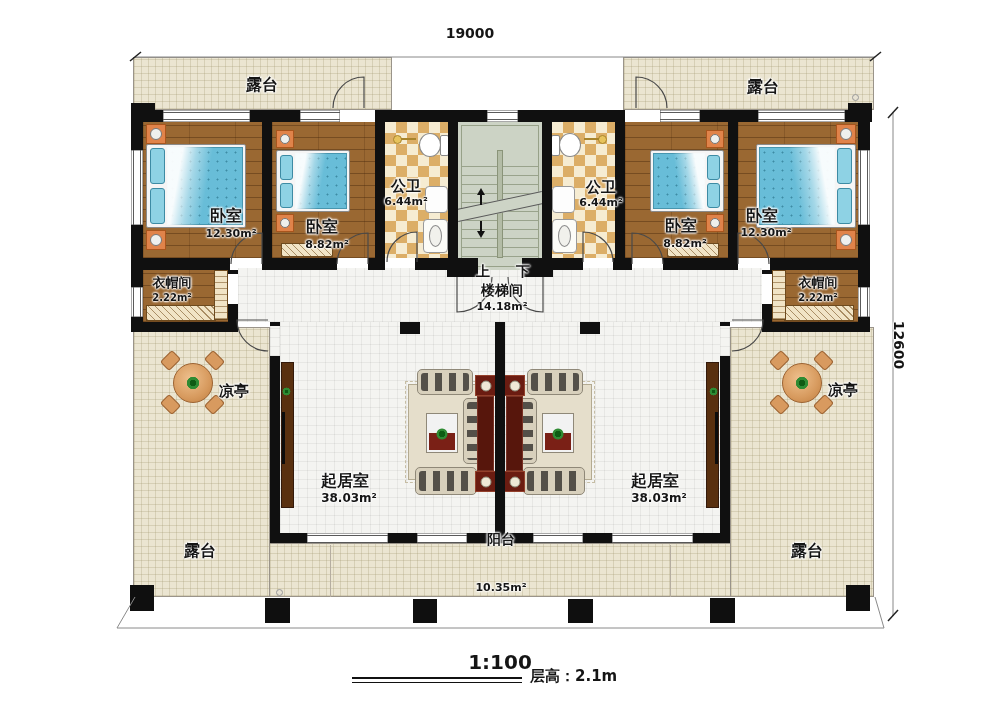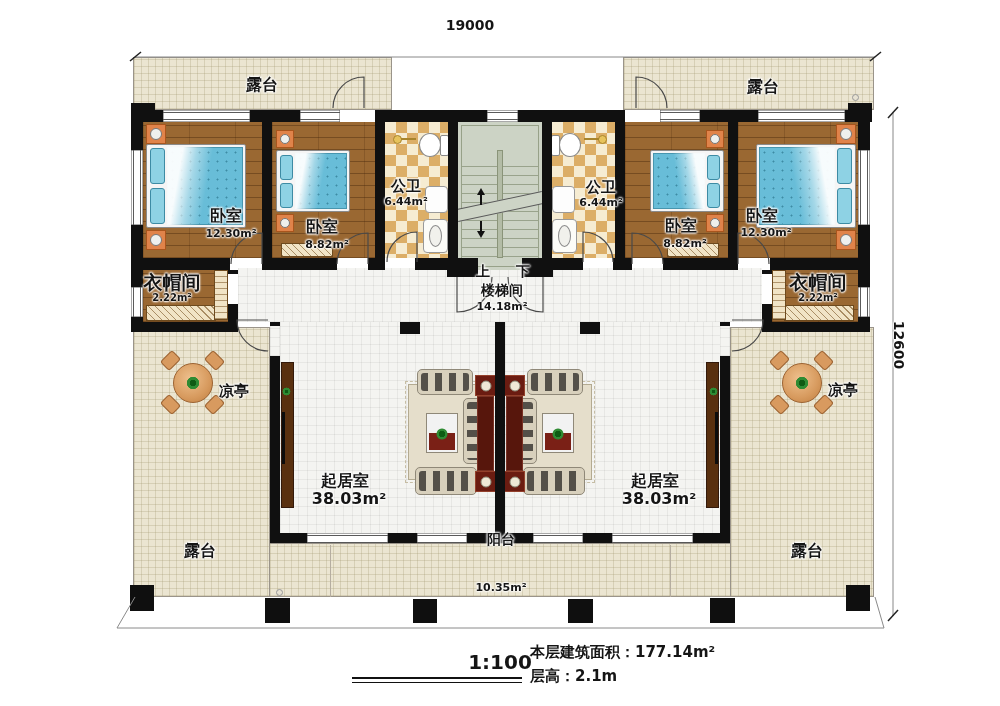--- a/index.html
+++ b/index.html
@@ -66,21 +66,21 @@
   .redstrip { position:absolute; background:#57160c; border:1px solid #793123; }
   .tvcab { position:absolute; background:#59300f; border:1px solid #33190a; }
   .tvline { position:absolute; background:#0c0c0c; }
   .plant { position:absolute; border-radius:50%; background:radial-gradient(circle,#0f5a14 0 30%,#2e8b33 30% 60%,transparent 65%); }
   .ptable { position:absolute; border-radius:50%; background:radial-gradient(circle at 42% 38%,#eec08d,#d79a5e 60%,#bd7c3e); border:1px solid #9c6230; }
   .pchair { position:absolute; background:#d89a5f; border:1px solid #9c6230; border-radius:3px; }
   .lbl { position:absolute; transform:translate(-50%,-50%); font-weight:bold; color:#151515; white-space:nowrap;
     text-shadow:0 1px 2px rgba(255,255,255,.95), 0 -1px 2px rgba(255,255,255,.95), 1px 0 2px rgba(255,255,255,.95), -1px 0 2px rgba(255,255,255,.95); }
   .lft { transform:translate(0,-50%); }
   .rot90 { transform:translate(-50%,-50%) rotate(90deg); }
-  .s10{font-size:10px} .s11{font-size:11px} .s12{font-size:16px} .s13{font-size:19px}
+  .s10{font-size:10px} .s11{font-size:11px} .s12{font-size:12px} .s13{font-size:13px}
   .s14{font-size:14px} .s15{font-size:15px} .s16{font-size:16px} .s20{font-size:20px}
   .title-main { font-size:30px; letter-spacing:3px; }
   .uline { position:absolute; background:#111; }
   svg.overlay { position:absolute; left:0; top:0; pointer-events:none; }
 </style>
 </head>
 <body>
 
 <div class="canvas">
 
@@ -354,22 +354,21 @@
   <div class="lbl s12" style="left:659px;top:498px">38.03m²</div>
 
   <div class="lbl s15" style="left:234px;top:391px">凉亭</div>
   <div class="lbl s15" style="left:843px;top:390px">凉亭</div>
 
   <div class="lbl s16" style="left:200px;top:551px">露台</div>
   <div class="lbl s16" style="left:807px;top:551px">露台</div>
   <div class="lbl s14" style="left:501px;top:540px">阳台</div>
   <div class="lbl s11" style="left:501px;top:587px">10.35m²</div>
 
-  <div class="lbl s14" style="left:470px;top:25px">19000</div>
+  <div class="lbl s14" style="left:470px;top:33px">19000</div>
   <div class="lbl s14 rot90" style="left:899px;top:345px">12600</div>
 
   <div class="lbl s20" style="left:500px;top:662px">1:100</div>
   <div class="uline" style="left:352px;top:677px;width:170px;height:2px"></div>
   <div class="uline" style="left:352px;top:682px;width:170px;height:1px"></div>
-  <div class="lbl lft s15" style="left:530px;top:652px">本层建筑面积：177.14m²</div>
   <div class="lbl lft s15" style="left:530px;top:676px">层高：2.1m</div>
 
 </div>
 
 </body></html>

